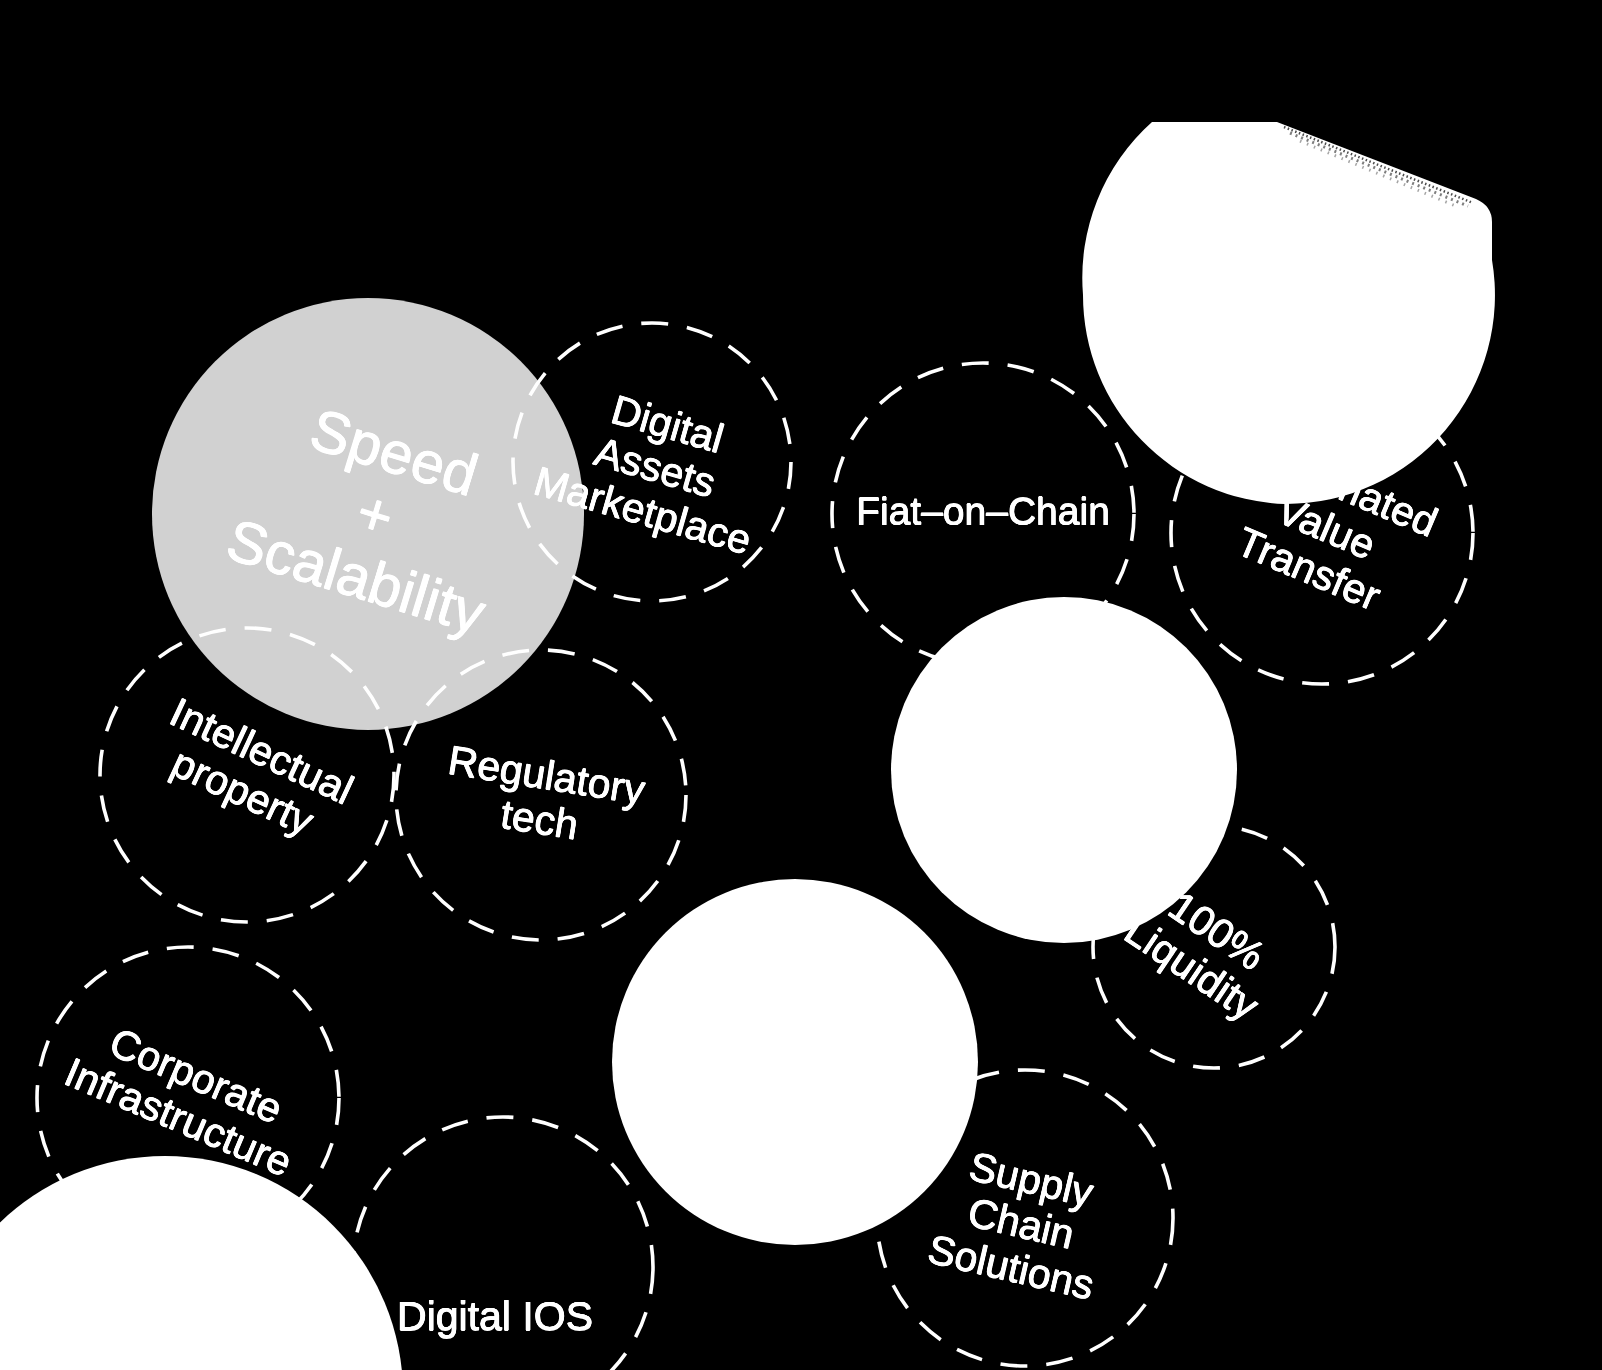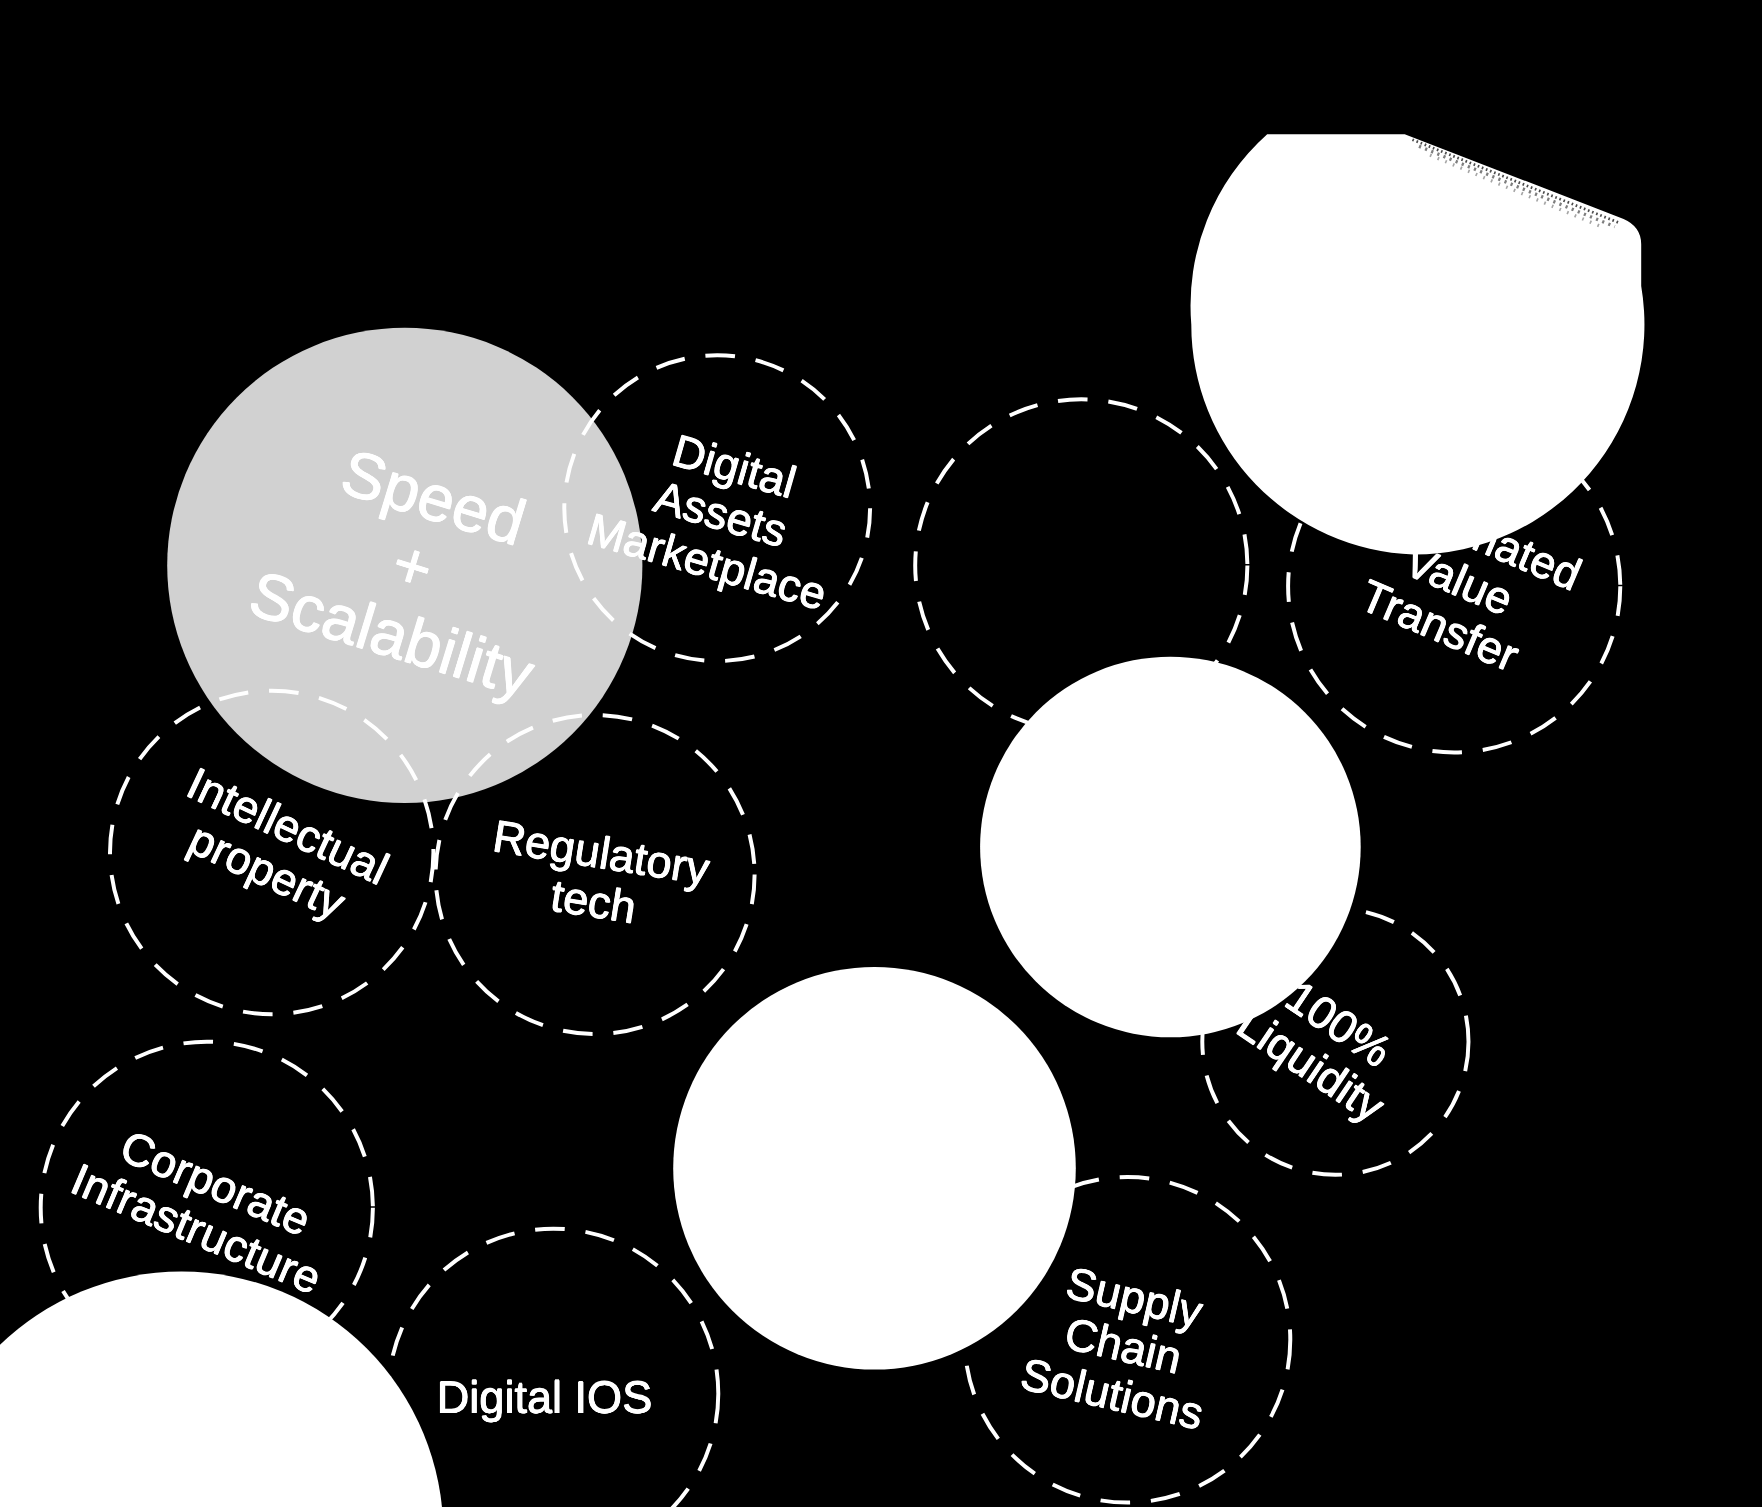--- a/index.html
+++ b/index.html
@@ -35,20 +35,23 @@
     <div>+</div>
     <div>Scalability</div>
   </div>
 
   <div class="label" style="left:655px;top:468px;font-size:41px;--rot:16deg;">
     <div>Digital</div>
     <div>Assets</div>
     <div>Marketplace</div>
   </div>
 
+  <div class="label" style="left:983px;top:512px;font-size:39px;">
+    <div>Fiat–on–Chain</div>
+  </div>
 
   <div class="label" style="left:1326px;top:528px;font-size:41px;--rot:23deg;">
     <div>Automated</div>
     <div>Value</div>
     <div>Transfer</div>
   </div>
 
   <div class="label" style="left:252px;top:772px;font-size:41px;--rot:25deg;">
     <div>Intellectual</div>
     <div>property</div>
@@ -62,21 +65,21 @@
   <div class="label" style="left:1204px;top:950px;font-size:41px;--rot:34deg;">
     <div>100%</div>
     <div>Liquidity</div>
   </div>
 
   <div class="label" style="left:187px;top:1097px;font-size:41px;--rot:23deg;">
     <div>Corporate</div>
     <div>Infrastructure</div>
   </div>
 
-  <div class="label" style="left:495px;top:1271px;font-size:41px;">
+  <div class="label" style="left:495px;top:1317px;font-size:41px;">
     <div>Digital IOS</div>
   </div>
 
   <div class="label" style="left:1021px;top:1224px;font-size:41px;--rot:13deg;">
     <div>Supply</div>
     <div>Chain</div>
     <div>Solutions</div>
   </div>
 
   <svg width="1602" height="1370" viewBox="0 0 1602 1370">

